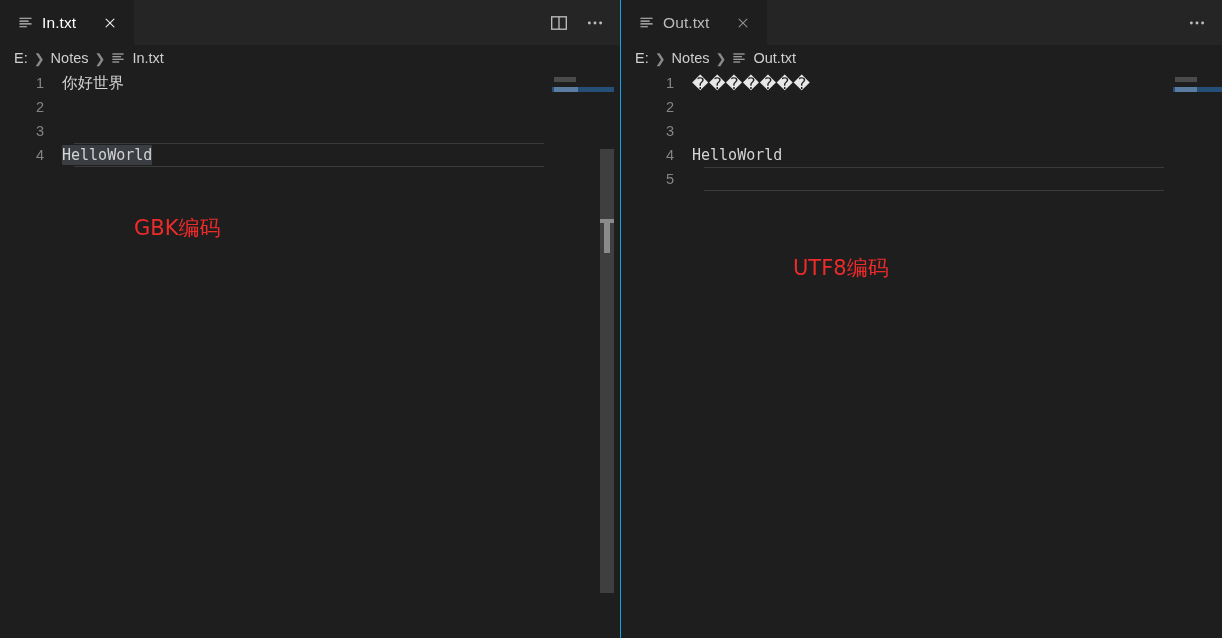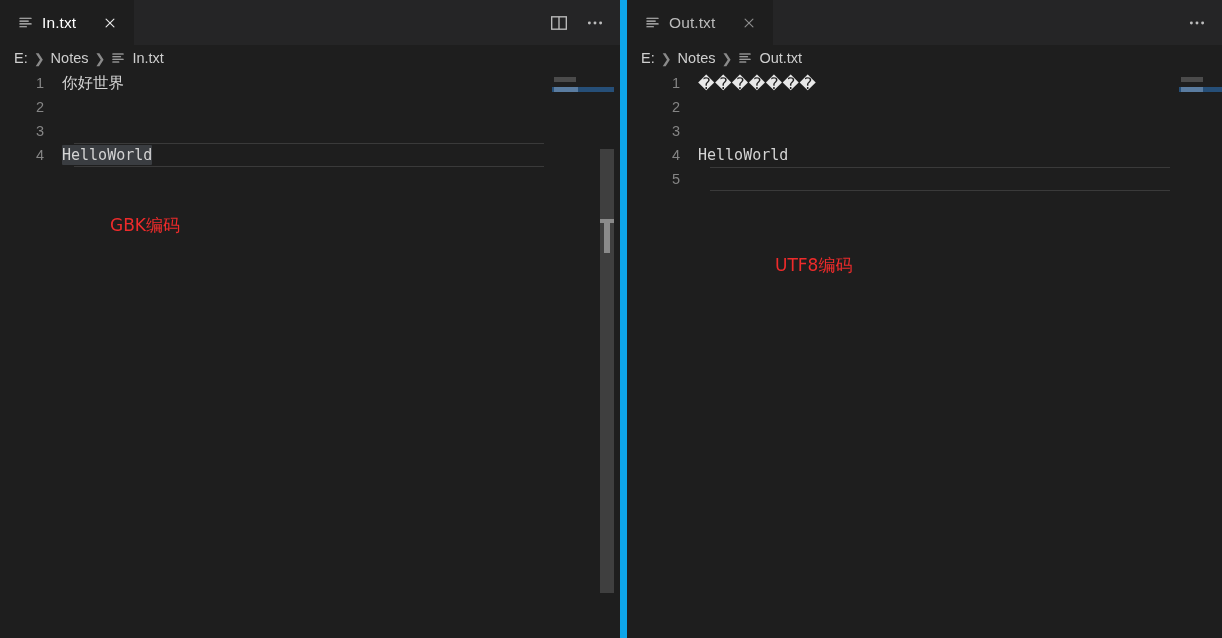--- a/index.html
+++ b/index.html
@@ -7,21 +7,21 @@
     width: 1222px; height: 638px;
     background: #1e1e1e;
     font-family: "Liberation Sans", sans-serif;
     overflow: hidden;
   }
   .workbench { display: flex; width: 1222px; height: 638px; background: #c4b5fd; }
 
   
   .editor-group { position: relative; height: 638px; background: #1e1e1e; overflow: hidden; }
   .group-left  { width: 620px; }
-  .group-right { width: 602px; border-left: 7px solid #0ea5e9; }
+  .group-right { width: 602px; border-left: 1px solid #0ea5e9; }
 
   
   .tabbar {
     height: 45px; background: #252526;
     display: flex; align-items: stretch; position: relative;
   }
   .tab {
     display: flex; align-items: center; gap: 9px;
     padding: 0 13px 0 18px;
     background: #1e1e1e;
@@ -93,22 +93,22 @@
   .mm-sel  { background: #264f78; }
   .mm-sel-chunk { background: #5a7ca0; }
 
   
   .scroll-col { position: absolute; width: 14px; background: #3f3f3f; }
   .scroll-thumb { position: absolute; width: 14px; background: #8a8a8a; }
   .scroll-thumb-cap { position: absolute; height: 4px; background: #8a8a8a; }
 
   
   .annot {
-    position: absolute; color: #ee2b2b; font-size: 17px;
-    font-family: "DejaVu Sans", sans-serif; white-space: nowrap;
+    position: absolute; color: #ee2b2b; font-size: 21px;
+    font-family: "DejaVu Sans", sans-serif; white-space: nowrap; margin-left: 24px;
   }
 </style>
 </head>
 <body>
 
 <div class="workbench">
 
   <div class="editor-group group-left">
 
     <div class="tabbar">

